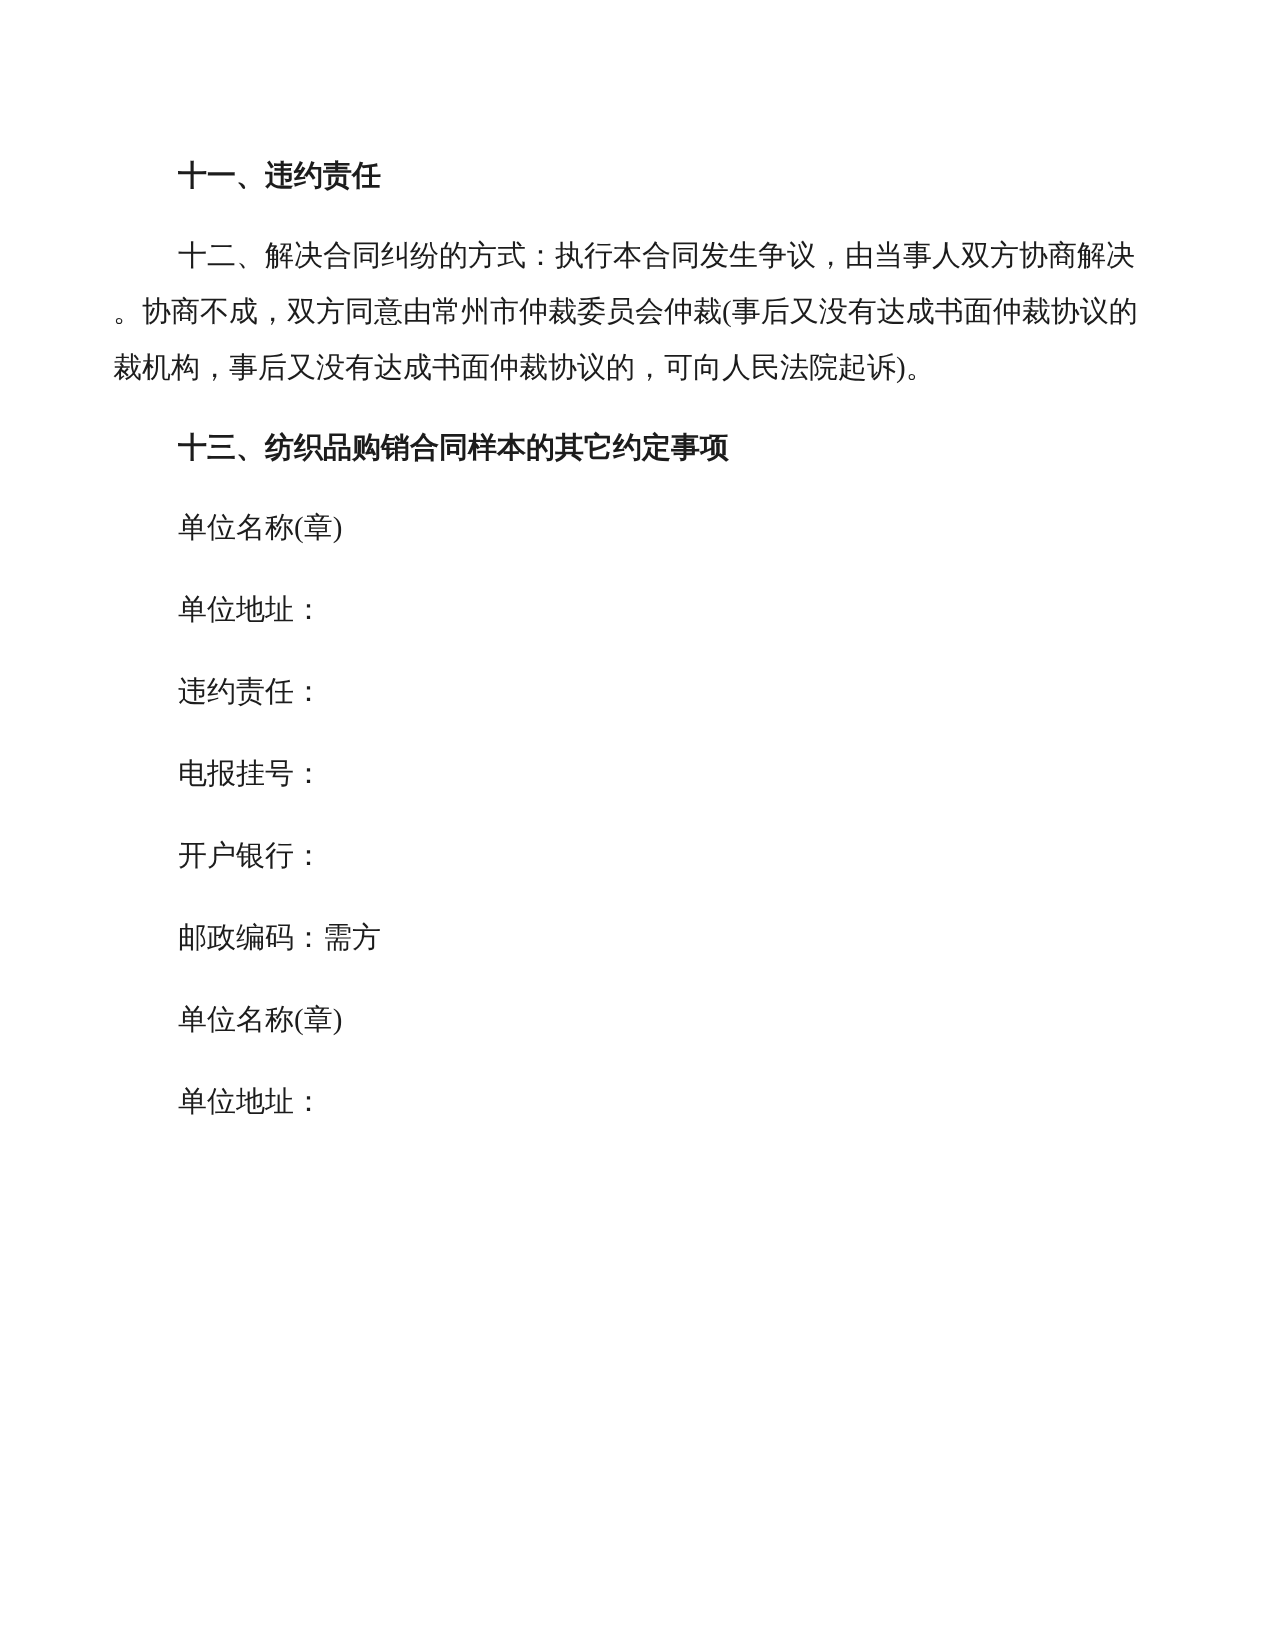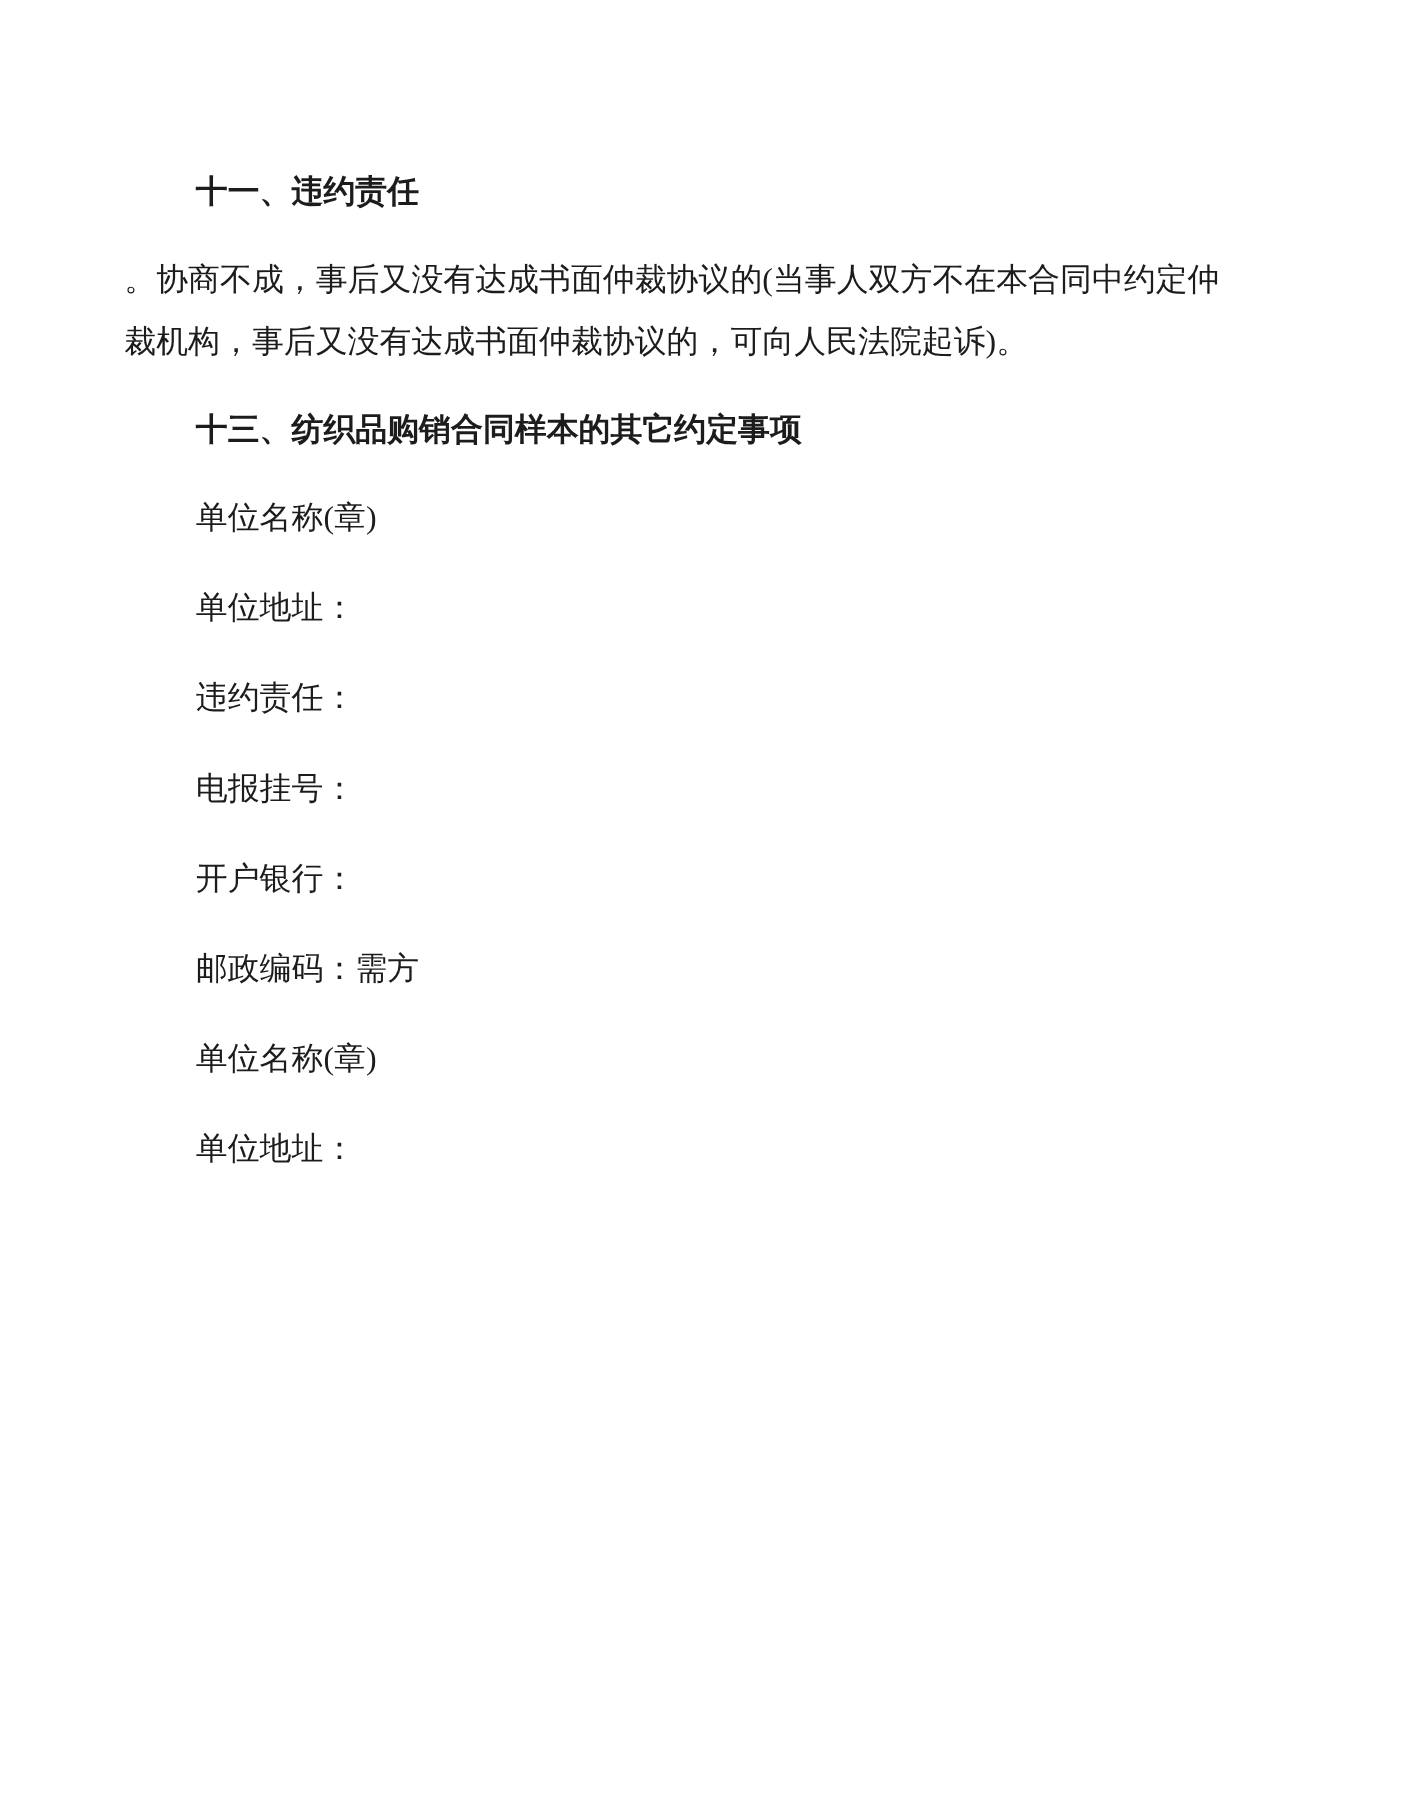--- a/index.html
+++ b/index.html
@@ -32,21 +32,22 @@
   }
 </style>
 </head>
 <body>
 
 <div class="page">
 
   <div class="para heading indent">十一、违约责任</div>
 
   <div class="para">
-    <div class="line">。协商不成，事后又没有达成书面仲裁协议的(当事人双方不在本合同中约定仲</div>
+    <div class="line indent">十二、解决合同纠纷的方式：执行本合同发生争议，由当事人双方协商解决</div>
+    <div class="line">。协商不成，双方同意由常州市仲裁委员会仲裁(事后又没有达成书面仲裁协议的</div>
     <div class="line">裁机构，事后又没有达成书面仲裁协议的，可向人民法院起诉)。</div>
   </div>
 
   <div class="para heading indent">十三、纺织品购销合同样本的其它约定事项</div>
 
   <div class="item indent">单位名称(章)</div>
   <div class="item indent">单位地址：</div>
   <div class="item indent">违约责任：</div>
   <div class="item indent">电报挂号：</div>
   <div class="item indent">开户银行：</div>

